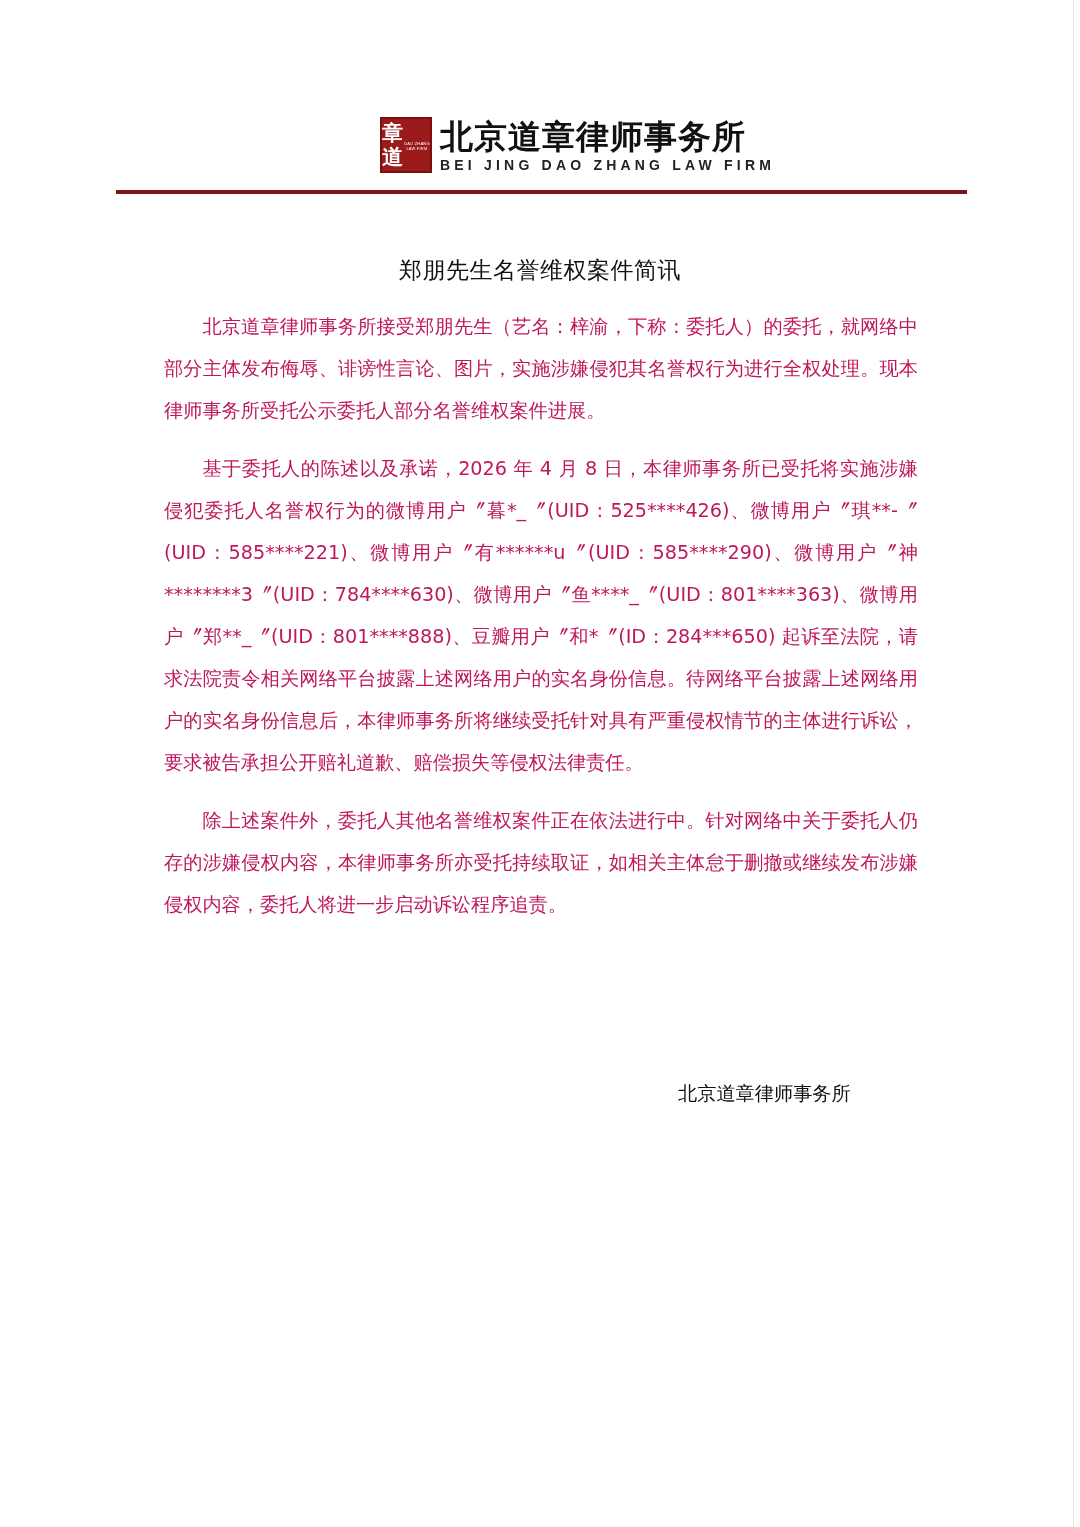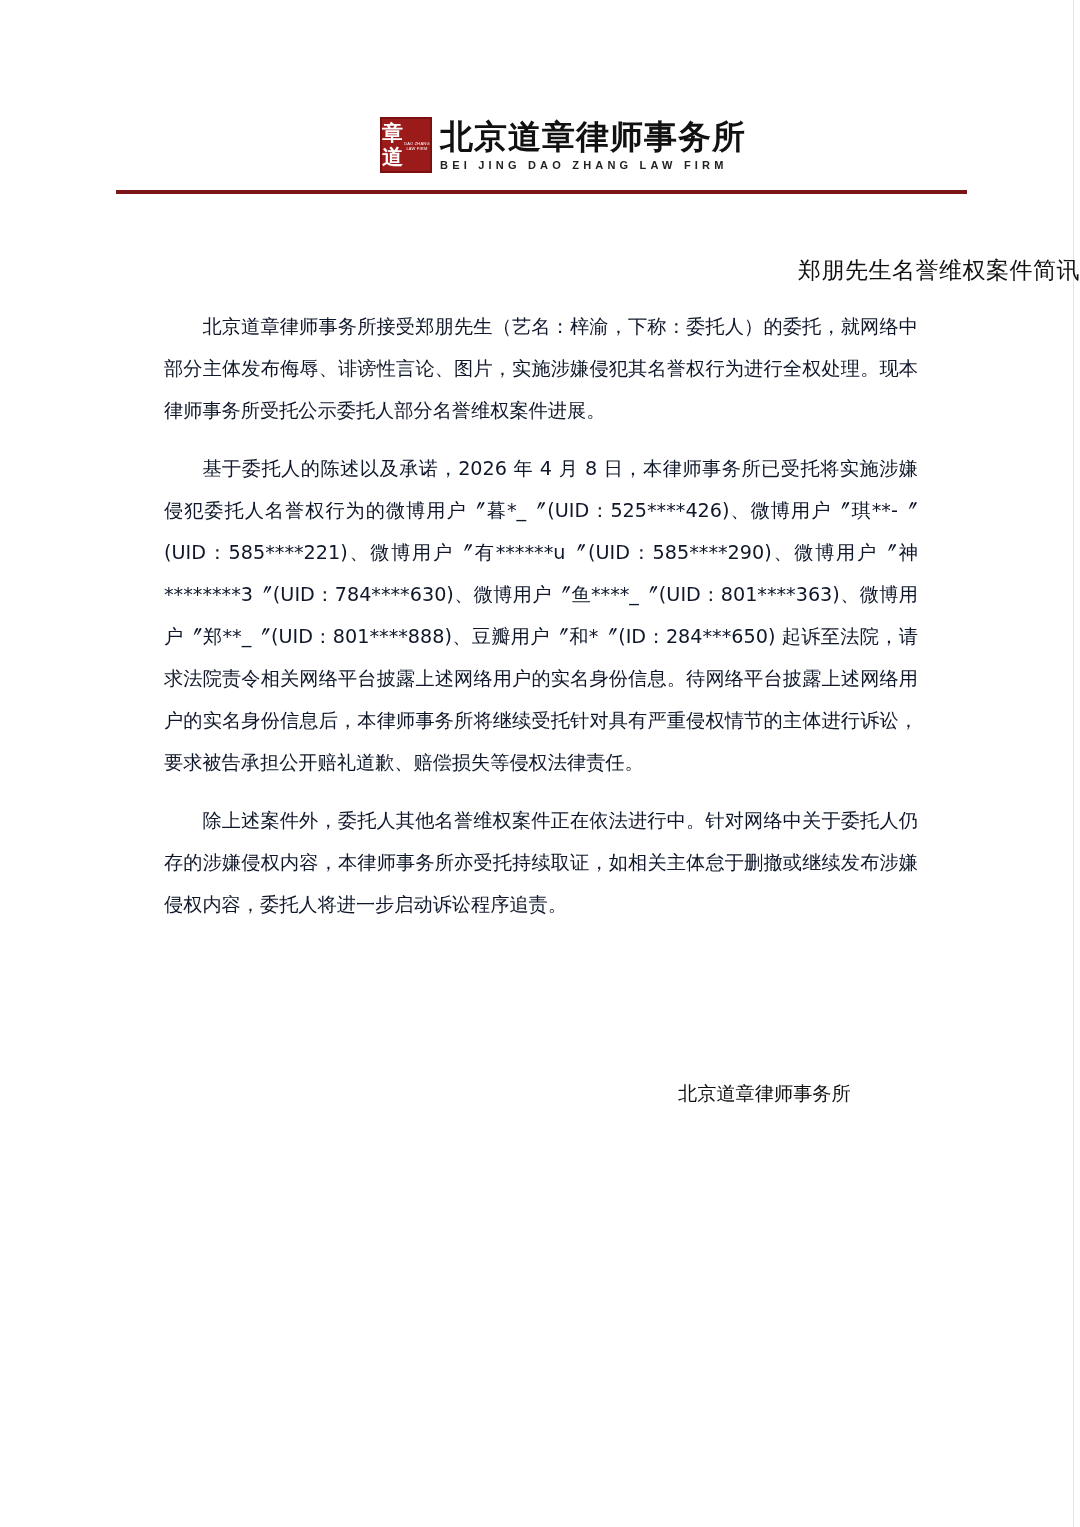--- a/index.html
+++ b/index.html
@@ -68,54 +68,54 @@
     .firm-cn {
       font-family: "DejaVu Serif", serif;
       font-size: 33px;
       font-weight: bold;
       letter-spacing: 1px;
       line-height: 38px;
       color: #111;
     }
     .firm-en {
       font-family: "Liberation Sans", sans-serif;
-      font-size: 11px;
+      font-size: 14px;
       font-weight: bold;
       letter-spacing: 4.2px;
       line-height: 14px;
       color: #222;
       margin-top: 2px;
     }
     .header-rule {
       position: absolute;
       left: 116px;
       top: 190px;
       width: 851px;
       height: 4px;
       background: #7b1518;
     }
     .doc-title {
       position: absolute;
       left: 0;
       right: 0;
       top: 254px;
-      text-align: right;
+      text-align: center;
       font-size: 23px;
       line-height: 32px;
       color: #111;
       letter-spacing: 0.5px;
     }
     .body-text {
       position: absolute;
       left: 164px;
       width: 754px;
       font-size: 19.2px;
       line-height: 42px;
       text-align: justify;
-      color: #0f172a;
+      color: #be185d;
     }
     .body-text p {
       margin: 0 0 16px 0;
       text-indent: 2em;
     }
     .signature {
       position: absolute;
       left: 678px;
       top: 1066px;
       font-size: 19.2px;

